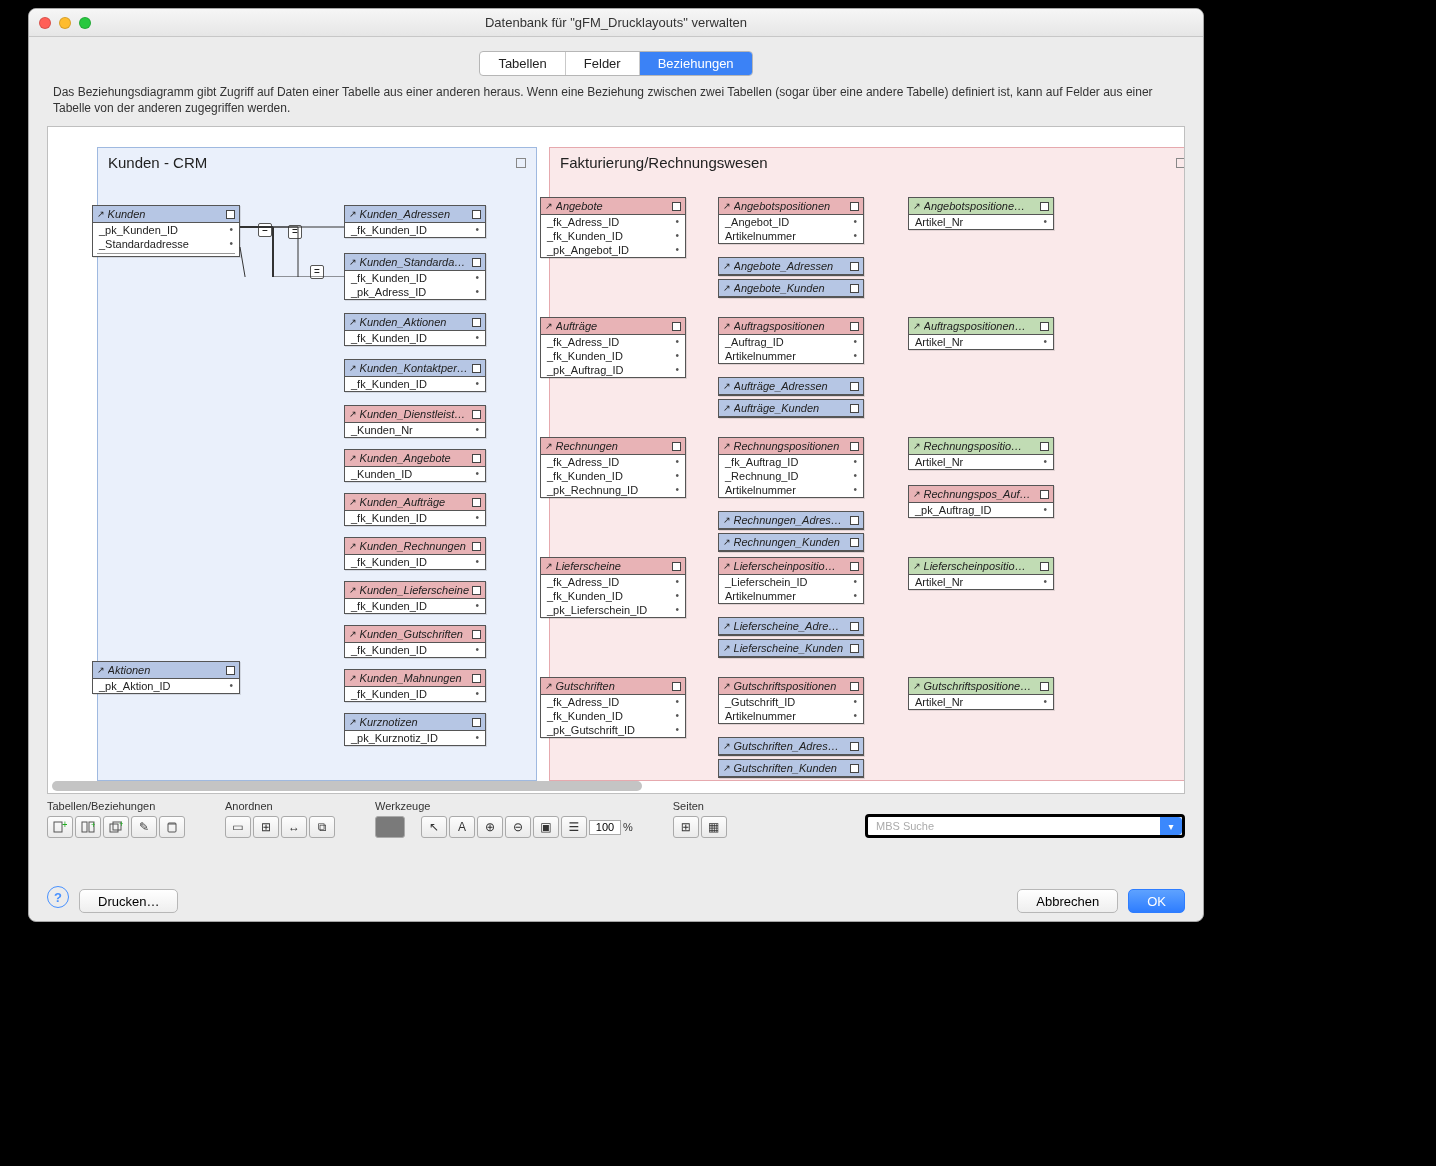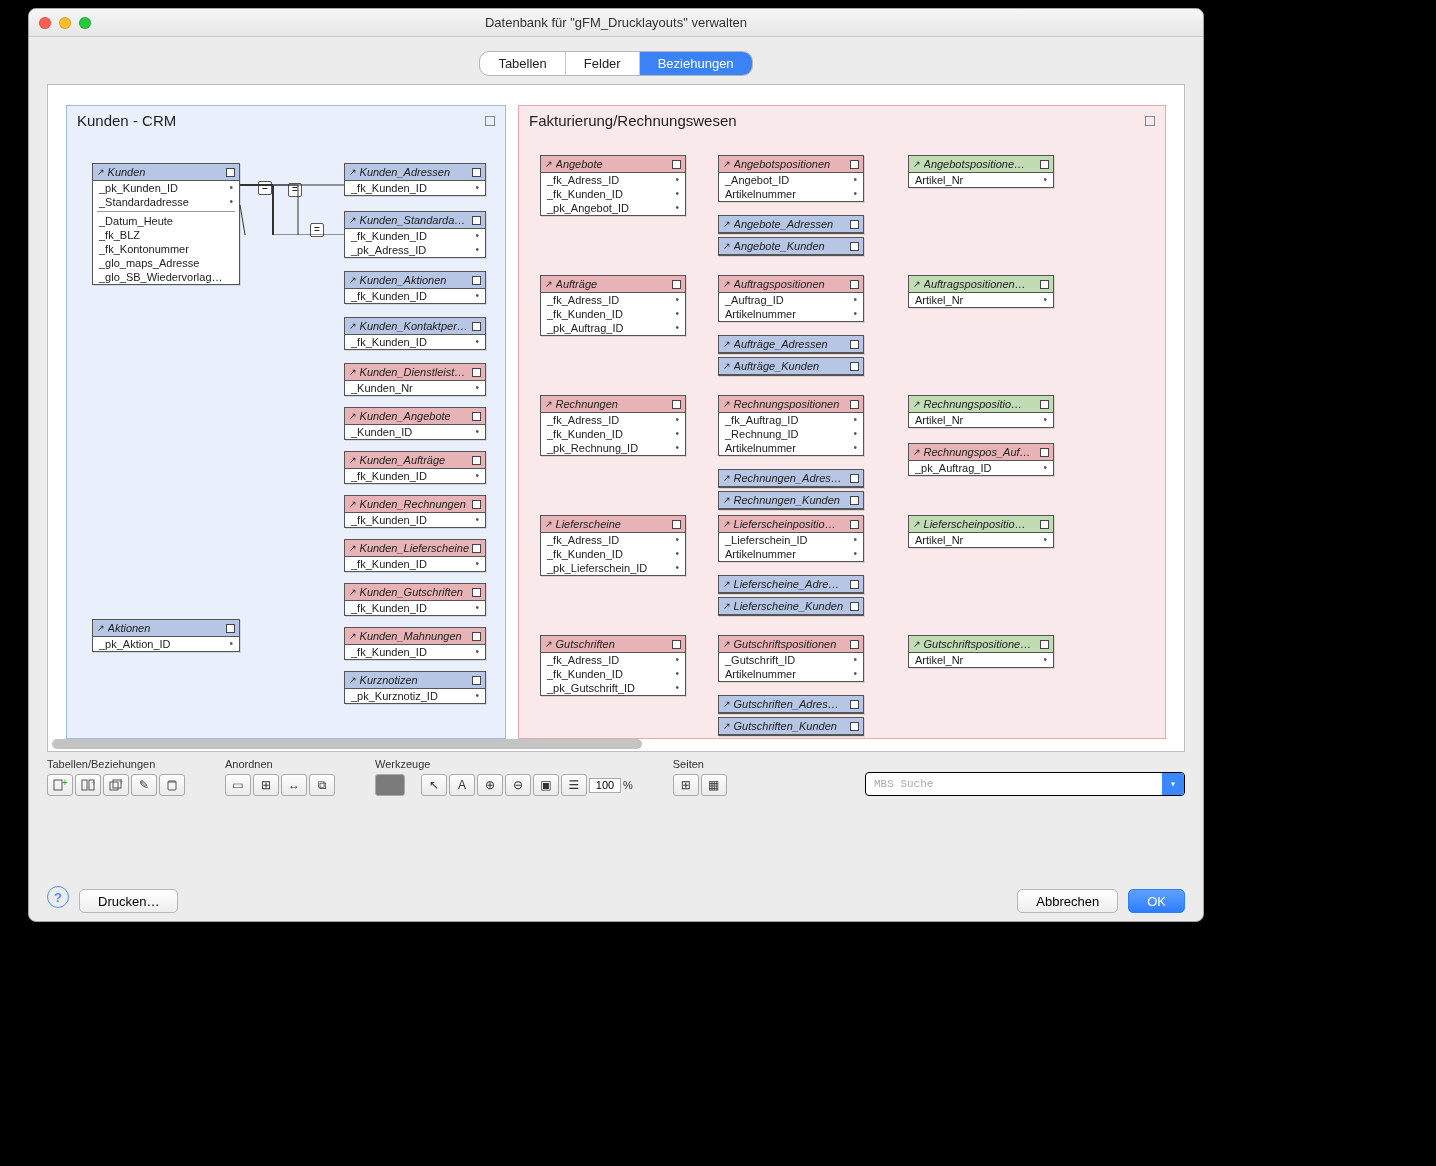--- a/index.html
+++ b/index.html
@@ -4,30 +4,30 @@
 <style>
   * { box-sizing: border-box; }
   body { margin:0; background:#000; font-family: -apple-system, "Helvetica Neue", Arial, sans-serif; font-size:12px; color:#222; }
   .screen { width:1436px; height:1166px; background:#000; position:relative; }
   .window { position:absolute; left:28px; top:8px; width:1176px; height:914px; border-radius:8px; background:#ececec; box-shadow:0 10px 30px rgba(0,0,0,.6); overflow:hidden; border:1px solid #a5a5a5; }
   .titlebar { height:28px; background:linear-gradient(#f6f6f6,#e6e6e6); display:flex; align-items:center; position:relative; border-bottom:1px solid #c7c7c7;}
   .traffic { display:flex; gap:8px; margin-left:10px; }
   .traffic span { width:12px; height:12px; border-radius:50%; display:inline-block; border:.5px solid rgba(0,0,0,.15);}
   .t-close{background:#ff5f57;} .t-min{background:#febc2e;} .t-max{background:#28c840;}
   .title { position:absolute; left:0; right:0; text-align:center; font-size:13px; color:#333; pointer-events:none;}
-  .segmented { display:flex; margin:14px auto 8px; width:fit-content; border:1px solid #b6b6b6; border-radius:10px; overflow:hidden; background:#fff;}
+  .segmented { display:flex; margin:14px auto 8px; width:fit-content; border:1px solid #b6b6b6; border-radius:4px; overflow:hidden; background:#fff;}
   .segmented div{ padding:4px 18px; font-size:13px; border-right:1px solid #c9c9c9;}
   .segmented div:last-child{border-right:0;}
   .segmented .sel{ background:#3b82f6; color:#fff; border-right-color:#3b82f6; }
   .desc { padding:0 24px 10px; font-size:12px; color:#333; line-height:1.35;}
   .canvas-wrap { margin:0 18px; border:1px solid #bfbfbf; background:#fff; height:668px; position:relative; overflow:hidden;}
   .canvas { position:absolute; inset:0; }
   .scrollbar-h { position:absolute; left:0; right:0; bottom:0; height:14px;}
   .scrollbar-h .thumb{ position:absolute; left:4px; top:2px; height:10px; width:590px; background:#c4c4c4; border-radius:6px;}
-  .group { position:absolute; border:1px solid; }
+  .group { position:absolute; border:1px solid;margin-left:31px; }
   .group.blue{ background:#eaf0fb; border-color:#9fb9e0; }
   .group.red { background:#fae9ea; border-color:#e6a9ae; }
   .group .gtitle{ padding:6px 10px; font-size:15px; font-weight:400; color:#222; display:flex; justify-content:space-between; align-items:center;}
   .gtoggle{ width:10px; height:10px; border:1px solid #888;}
   .tbl { position:absolute; width:150px; background:#fff; border:1px solid #555; box-shadow:1px 1px 0 rgba(0,0,0,.1); font-size:11px;}
   .tbl .hdr{ padding:2px 4px 2px 4px; font-style:italic; font-weight:500; display:flex; align-items:center; justify-content:space-between; border-bottom:1px solid #555; white-space:nowrap; overflow:hidden;}
   .tbl .hdr .arrow{ font-style:normal; font-size:9px; margin-right:3px;}
   .tbl .hdr .tt{ display:flex; align-items:center; overflow:hidden;}
   .tbl .hdr .tname{ overflow:hidden; text-overflow:ellipsis;}
   .tbl.blue  .hdr{ background:#b6c6e4;}
@@ -42,21 +42,21 @@
   svg.lines{ position:absolute; inset:0; pointer-events:none;}
   svg.lines path, svg.lines line{ stroke:#333; stroke-width:1; fill:none;}
 
   .toolbar { display:flex; gap:40px; padding:6px 18px 0; align-items:center; font-size:11px; color:#333;}
   .tgroup .lbl{ display:block; margin-bottom:4px;}
   .tbuttons{ display:flex; gap:2px; }
   .tbtn{ width:26px; height:22px; border:1px solid #aaa; background:linear-gradient(#fdfdfd,#eaeaea); border-radius:3px; display:flex; align-items:center; justify-content:center; font-size:12px;}
   .zoom{ display:flex; align-items:center; gap:2px;}
   .zoom input{ width:32px; height:15px; border:1px solid #aaa; text-align:center; font-size:11px;}
   .search{ margin-left:auto; margin-top:14px;}
-  .search .combo{ width:320px; height:24px; border:1px solid #000000; border-radius:4px; display:flex; align-items:center; background:#fff;font-family:Liberation Mono, monospace;}
+  .search .combo{ width:320px; height:24px; border:3px solid #000000; border-radius:4px; display:flex; align-items:center; background:#fff;}
   .search .combo span{ flex:1; padding:0 8px; color:#aaa;}
   .search .combo .dd{ width:22px; height:100%; background:#3b88fd; border-radius:0 4px 4px 0; display:flex; align-items:center; justify-content:center; color:#fff; font-size:10px;}
 
   .footer{ position:absolute; left:0; right:0; bottom:0; height:48px; display:flex; align-items:center; padding:0 18px; gap:10px;}
   .help{ width:22px; height:22px; border:1.5px solid #4891ff; color:#4891ff; border-radius:50%; display:flex; align-items:center; justify-content:center; font-weight:600; font-size:13px;}
   .btn{ height:24px; padding:0 18px; border:1px solid #b7b7b7; background:linear-gradient(#fff,#eee); border-radius:5px; font-size:13px;margin-top:8px;}
   .btn.primary{ background:linear-gradient(#5ea2ff,#2e7dff); color:#fff; border-color:#2e7dff;}
   .spacer{flex:1;}
 </style>
 </head>
@@ -73,20 +73,21 @@
       </div>
       <div class="title">Datenbank für "gFM_Drucklayouts" verwalten</div>
     </div>
 
     <div class="segmented">
       <div>Tabellen</div>
       <div>Felder</div>
       <div class="sel">Beziehungen</div>
     </div>
 
+    <div class="desc">Das Beziehungsdiagramm gibt Zugriff auf Daten einer Tabelle aus einer anderen heraus. Wenn eine Beziehung zwischen zwei Tabellen (sogar über eine andere Tabelle) definiert ist, kann auf Felder aus einer Tabelle von der anderen zugegriffen werden.</div>
 
     <div class="canvas-wrap">
       <div class="canvas">
 
         <div class="group blue" style="left:18px; top:20px; width:440px; height:634px;">
           <div class="gtitle">
               <span>Kunden - CRM</span>
               <span class="gtoggle"></span>
             </div>
         </div>
@@ -109,37 +110,20 @@
               <li>
                 <span>_pk_Kunden_ID</span>
                 <span class="dot">•</span>
               </li>
               <li>
                 <span>_Standardadresse</span>
                 <span class="dot">•</span>
               </li>
             </ul>
             <div class="sep"></div>
-            <ul>
-              <li>
-                <span>_Datum_Heute</span>
-              </li>
-              <li>
-                <span>_fk_BLZ</span>
-              </li>
-              <li>
-                <span>_fk_Kontonummer</span>
-              </li>
-              <li>
-                <span>_glo_maps_Adresse</span>
-              </li>
-              <li>
-                <span>_glo_SB_Wiedervorlag…</span>
-              </li>
-            </ul>
           </div>
         <div class="tbl blue" id="t-aktionen" style="left:44px; top:534px; width:148px;">
             <div class="hdr">
               <span class="tt">
                 <span class="arrow">↗</span>
                 <span class="tname">Aktionen</span>
               </span>
               <span class="box"></span>
             </div>
             <ul>

